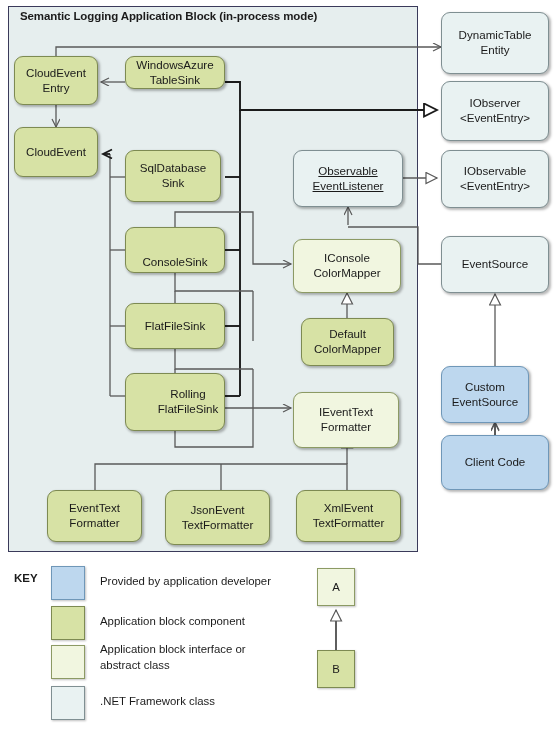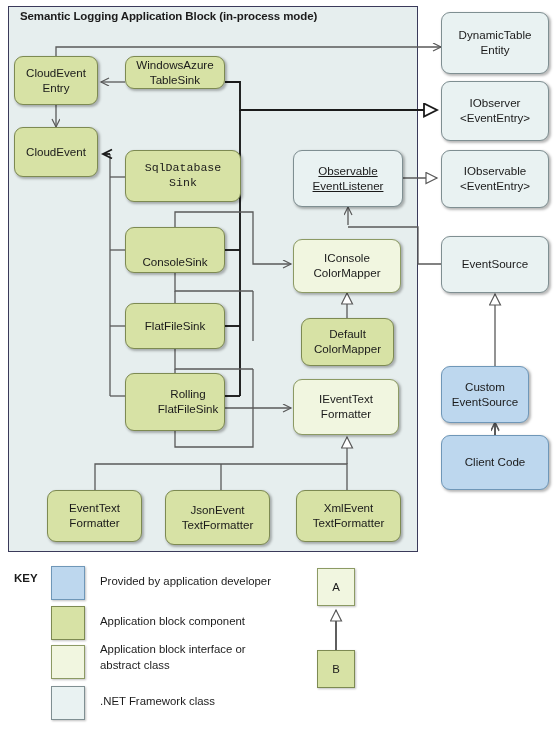--- a/index.html
+++ b/index.html
@@ -202,21 +202,21 @@
 
   <div class="node fill-green" style="left:14px;  top:127px; width:84px;  height:50px;">
     <span>CloudEvent</span>
   </div>
 
   <div class="node fill-green" style="left:125px; top:56px;  width:100px; height:33px;">
     <span>WindowsAzure
 TableSink</span>
   </div>
 
-  <div class="node fill-green" style="left:125px; top:150px; width:116px; height:52px;font-family:Liberation Mono, monospace;">
+  <div class="node fill-green" style="left:125px; top:150px; width:96px; height:52px;">
     <span>SqlDatabase
 Sink</span>
   </div>
 
   <div class="node fill-green" style="left:125px; top:227px; width:100px; height:46px;align-items:flex-end;">
     <span>ConsoleSink</span>
   </div>
 
   <div class="node fill-green" style="left:125px; top:303px; width:100px; height:46px;">
     <span>FlatFileSink</span>
@@ -235,21 +235,21 @@
   <div class="node fill-iface" style="left:293px; top:239px; width:108px; height:54px;">
     <span>IConsole
 ColorMapper</span>
   </div>
 
   <div class="node fill-green" style="left:301px; top:318px; width:93px;  height:48px;">
     <span>Default
 ColorMapper</span>
   </div>
 
-  <div class="node fill-iface" style="left:293px; top:379px; width:106px; height:56px;">
+  <div class="node fill-iface" style="left:293px; top:392px; width:106px; height:56px;">
     <span>IEventText
 Formatter</span>
   </div>
 
   <div class="node fill-green" style="left:47px;  top:490px; width:95px;  height:52px;">
     <span>EventText
 Formatter</span>
   </div>
 
   <div class="node fill-green" style="left:165px; top:490px; width:105px; height:55px;">

